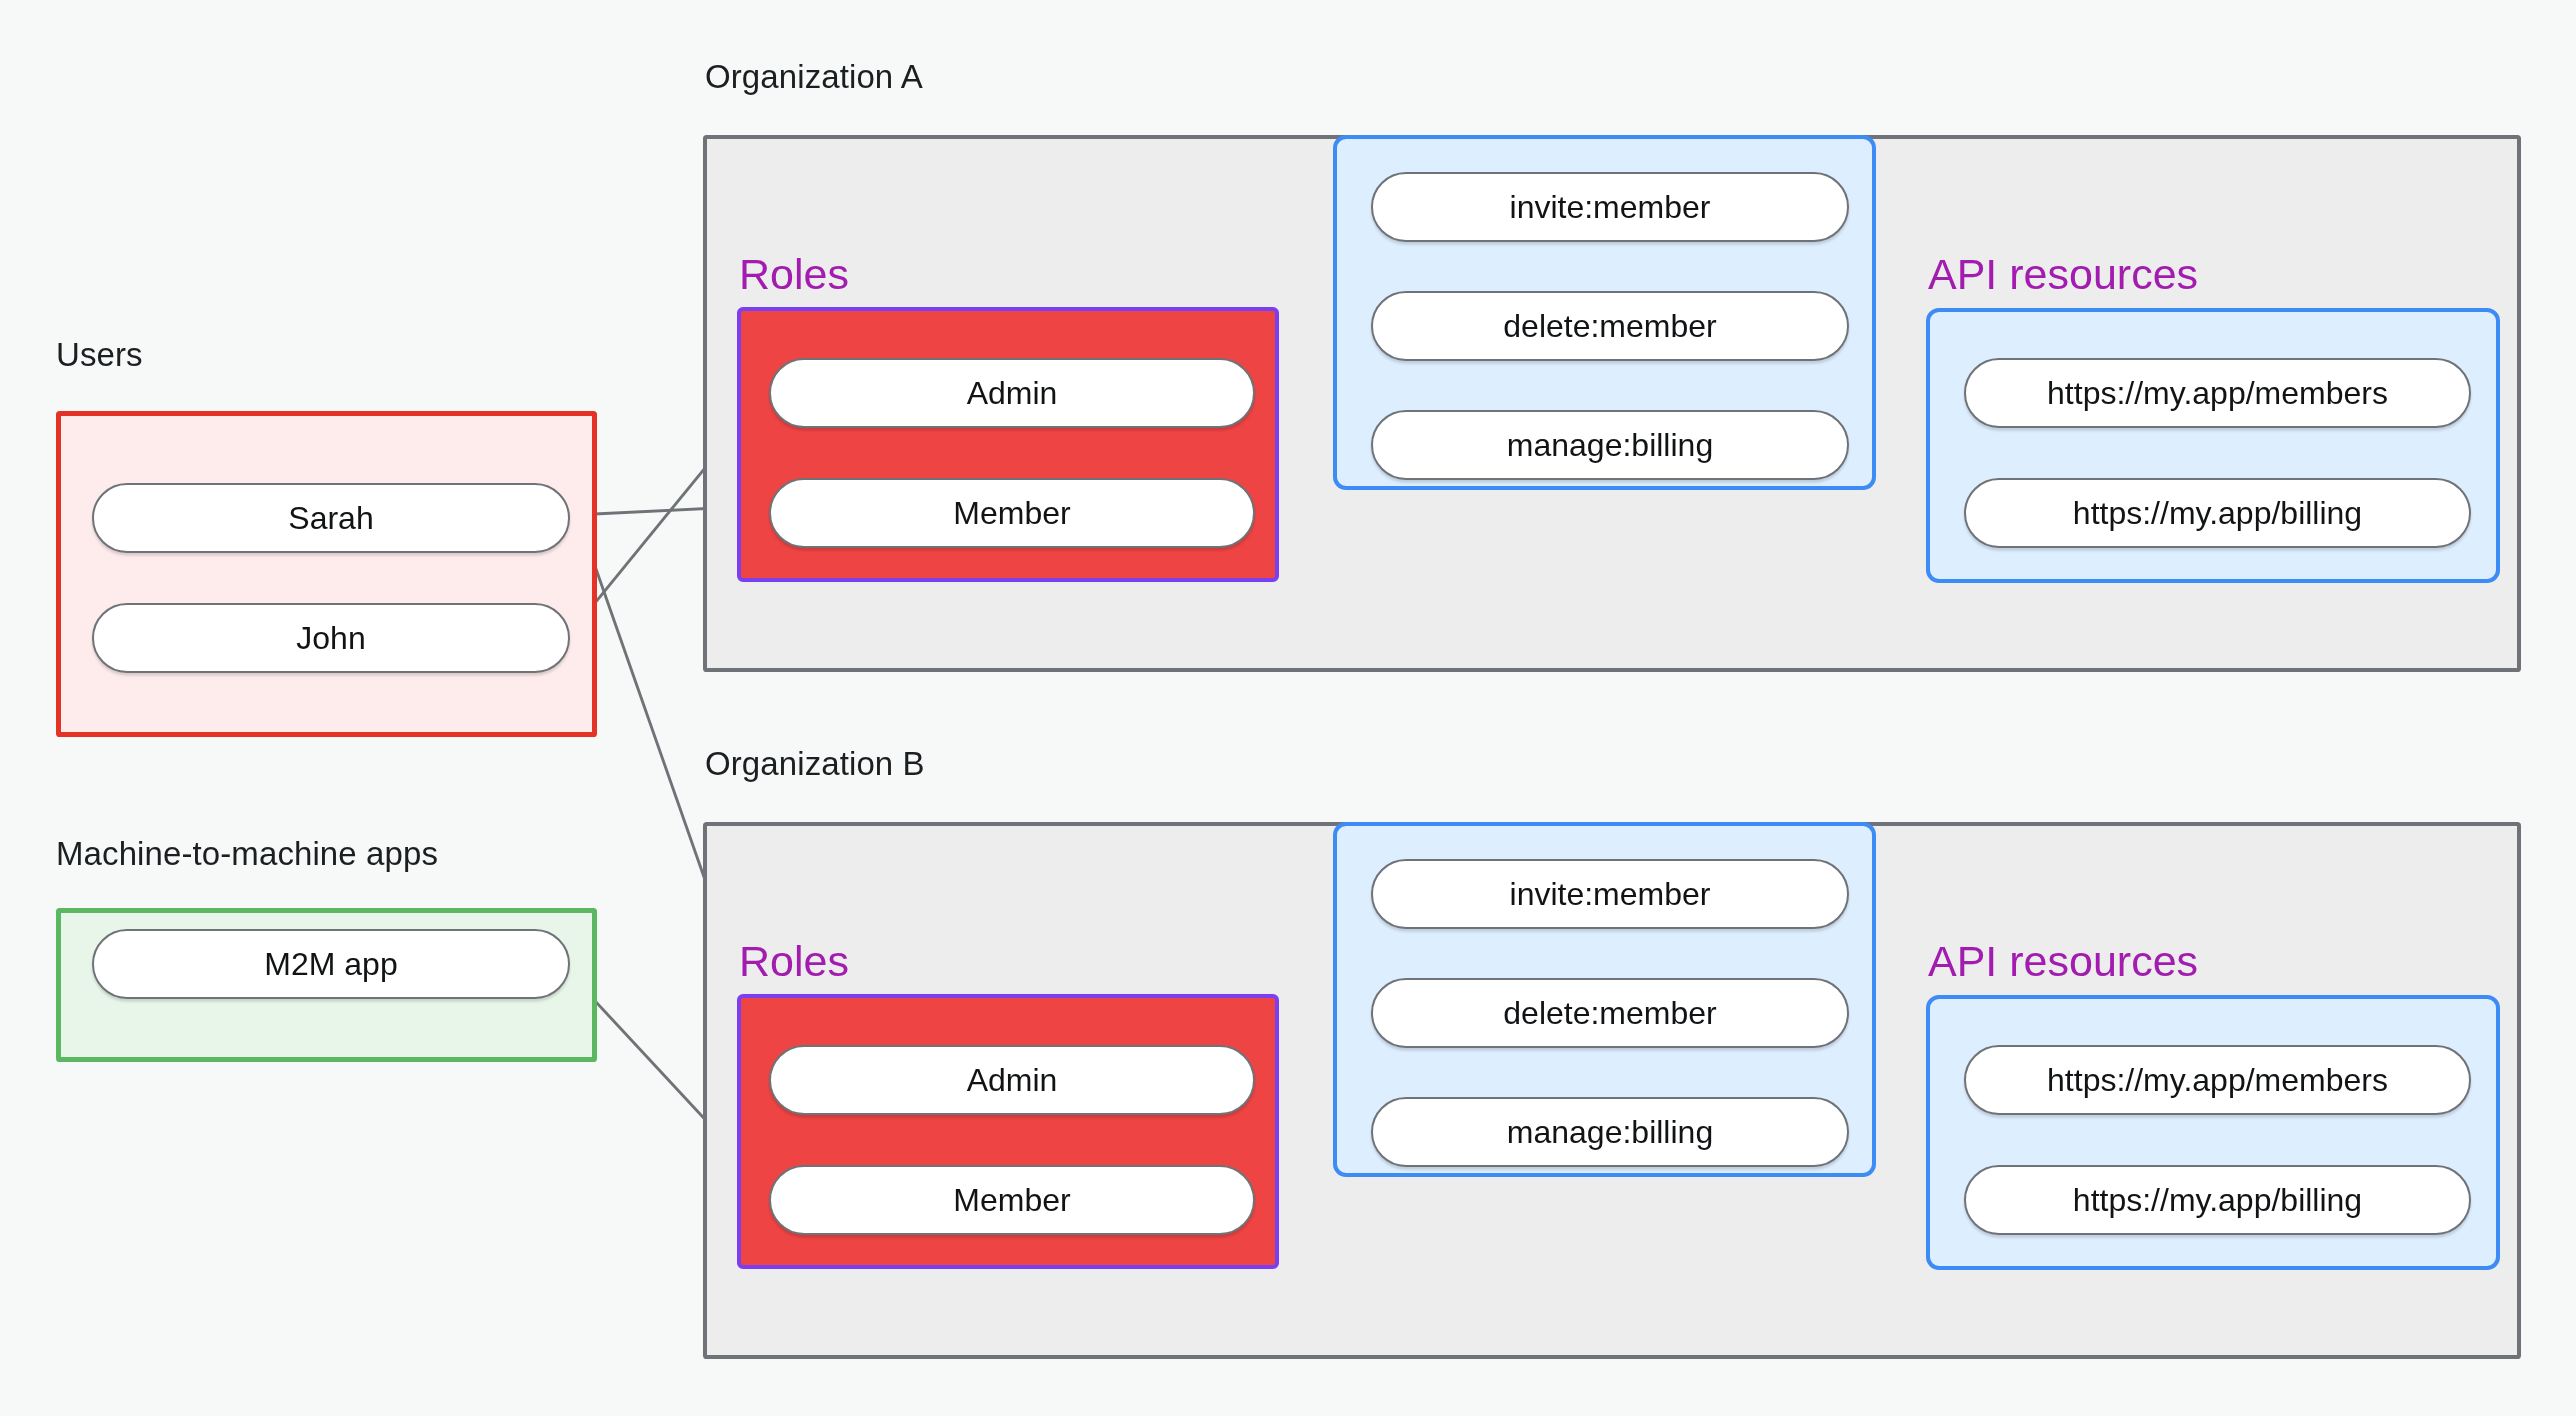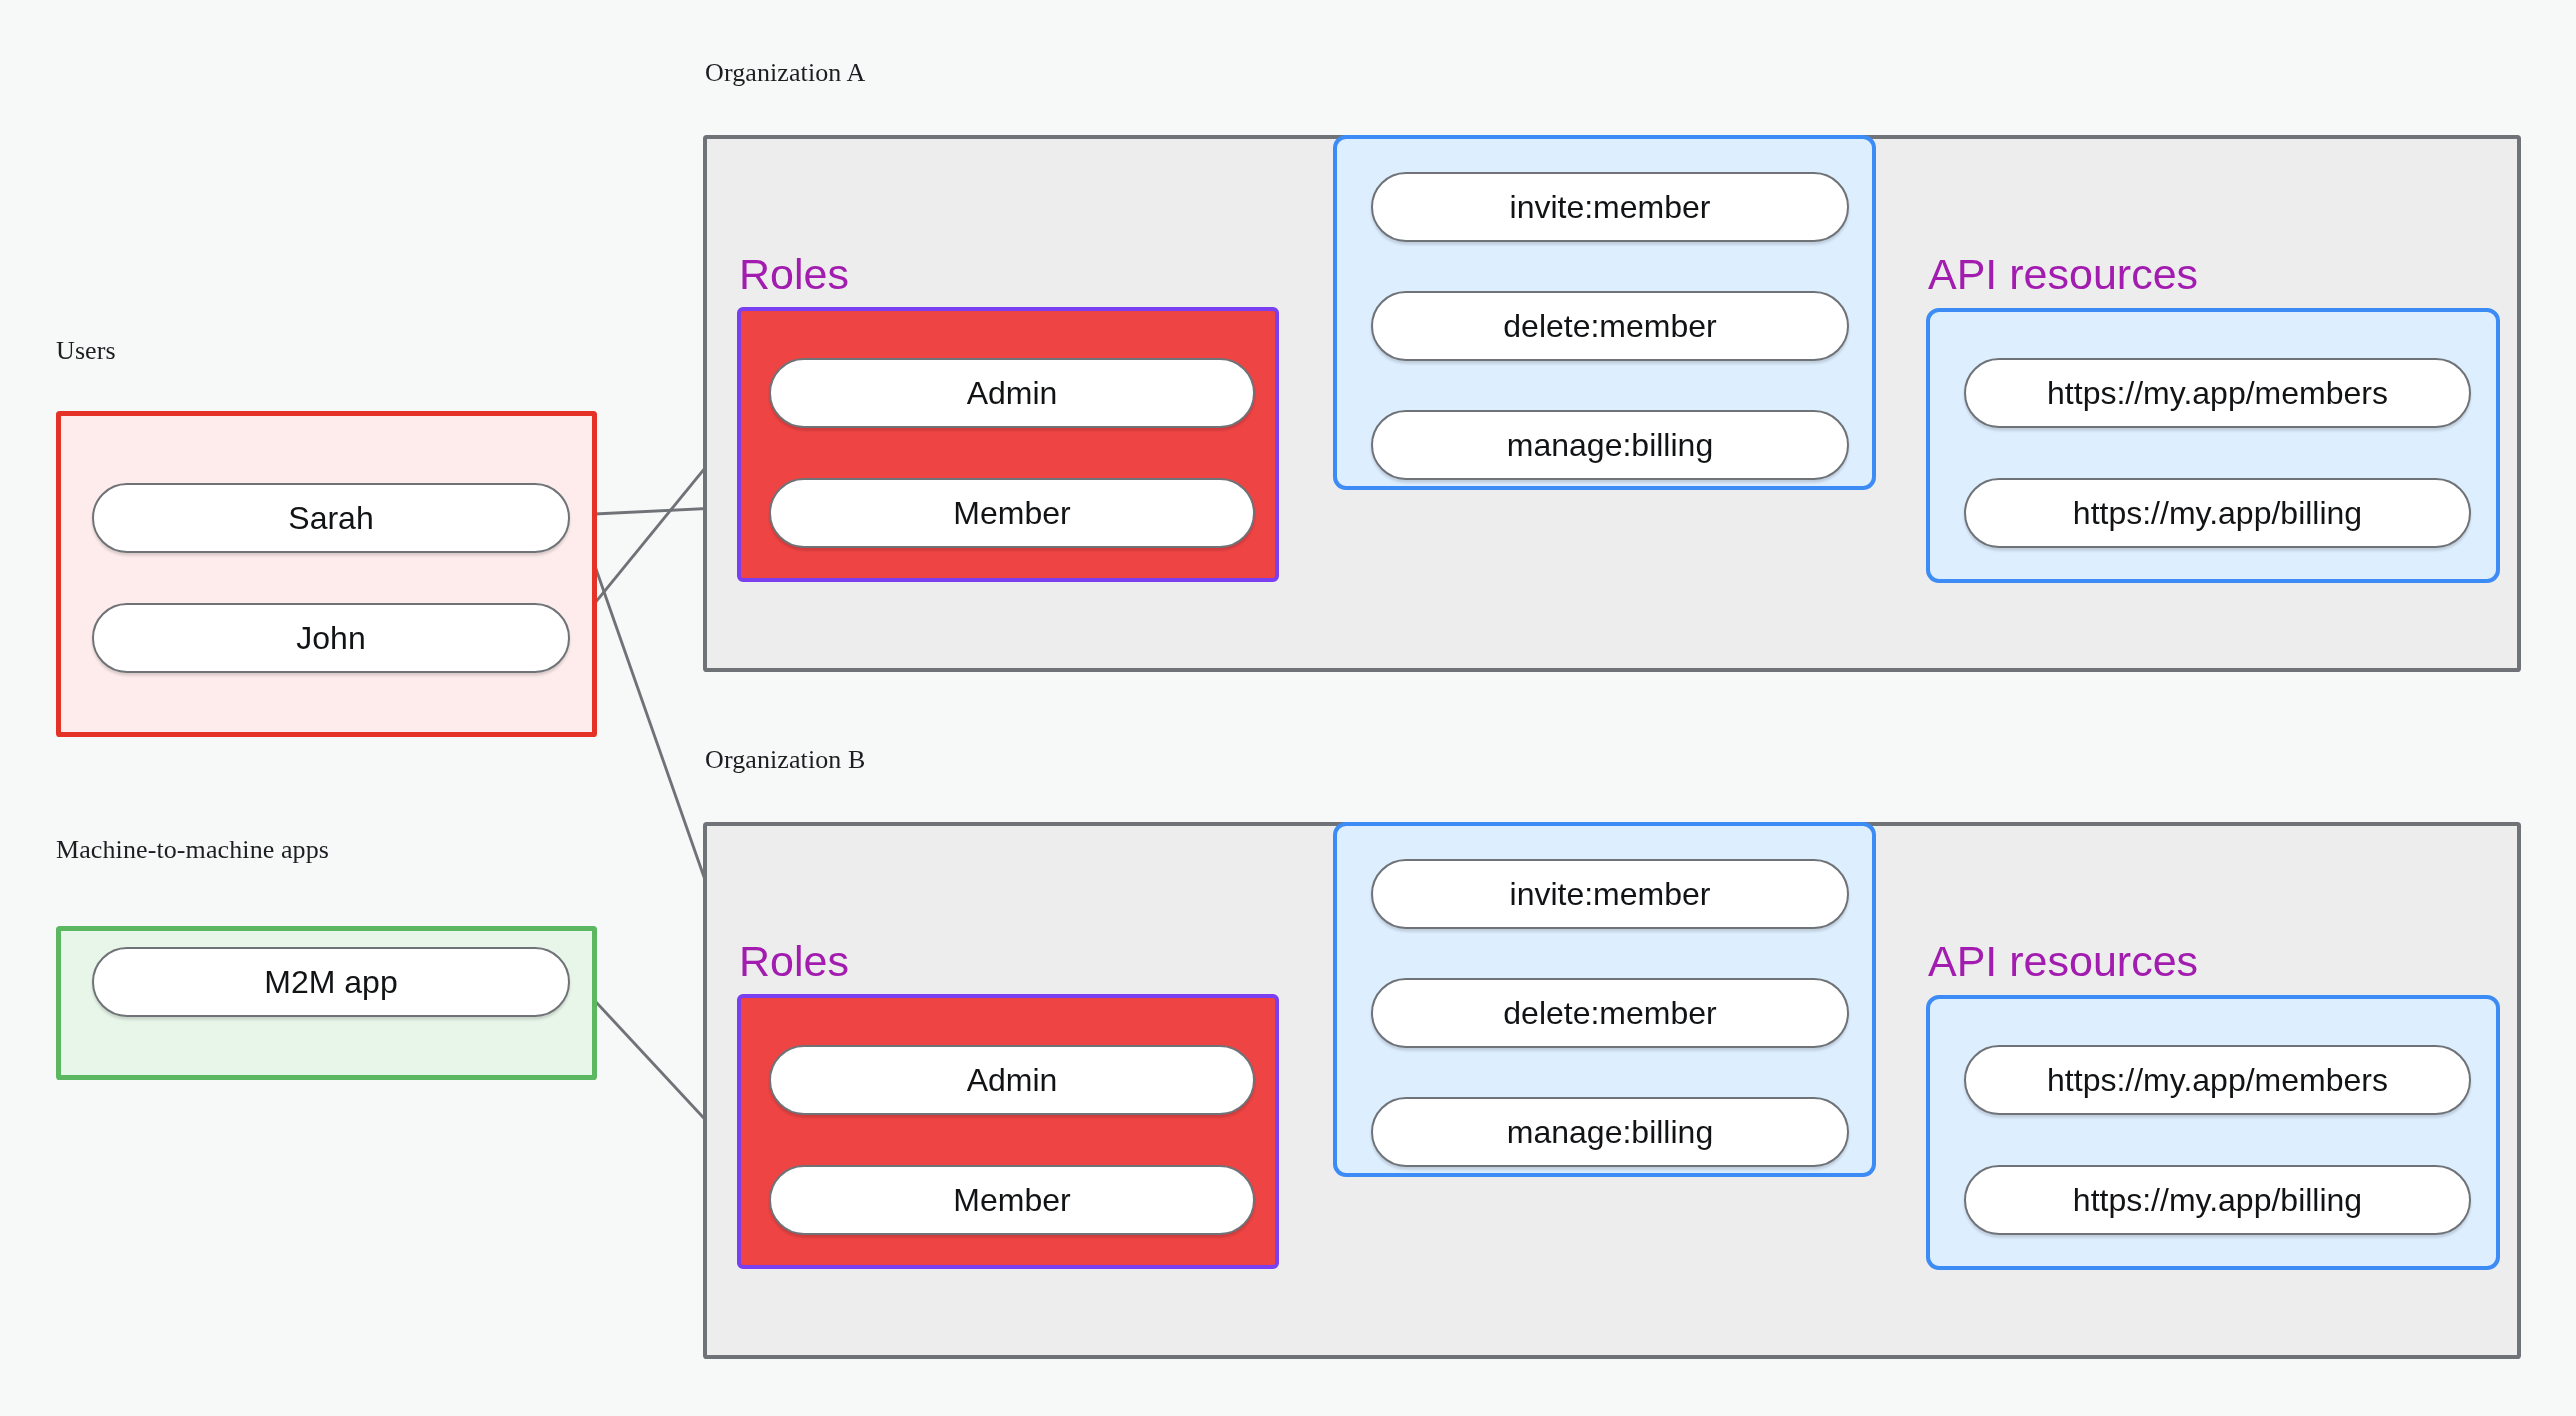--- a/index.html
+++ b/index.html
@@ -11,26 +11,25 @@
     position: relative;
     width: 2576px;
     height: 1416px;
     background: #f7f8f8;
     font-family: "Liberation Sans", sans-serif;
     overflow: hidden;
   }
   
   .grp-label {
     position: absolute;
-    font-size: 26px;
+    font-size: 33px;
     color: #1c1f21;
     letter-spacing: 0.1px;
     white-space: nowrap;
     line-height: 1;
-    font-family: Liberation Serif, serif;
   }
   
   .box {
     position: absolute;
     box-sizing: border-box;
   }
   .box-org {
     background: #ededed;
     border: 4.5px solid #6f7377;
     border-radius: 3.6px;
@@ -137,21 +136,21 @@
 
   <div class="grp-label" style="left:56px; top:338px;">Users</div>
 
   <div class="box box-users" style="left:56px; top:411px; width:541px; height:326px;">
     <div class="pill" style="left:31px; top:187px; width:478px; height:70px;">John</div>
     <div class="pill" style="left:31px; top:67px; width:478px; height:70px;">Sarah</div>
   </div>
 
   <div class="grp-label" style="left:56px; top:837px;text-align:center;">Machine-to-machine apps</div>
 
-  <div class="box box-m2m" style="left:56px; top:908px; width:541px; height:154px;margin-top:18px;">
+  <div class="box box-m2m" style="left:56px; top:908px; width:541px; height:154px;">
     <div class="pill" style="left:31px; top:16px; width:478px; height:70px;">M2M app</div>
   </div>
 
   <div class="grp-label" style="left:705px; top:60px;">Organization A</div>
 
   <div class="box box-org" style="left:703px; top:135px; width:1818px; height:537px;">
 
     <div class="inner-label" style="left:32px; top:114px;">Roles</div>
     <div class="inner-label" style="left:625px; top:54px;">Permissions</div>
     <div class="inner-label" style="left:1221px; top:114px;">API resources</div>

